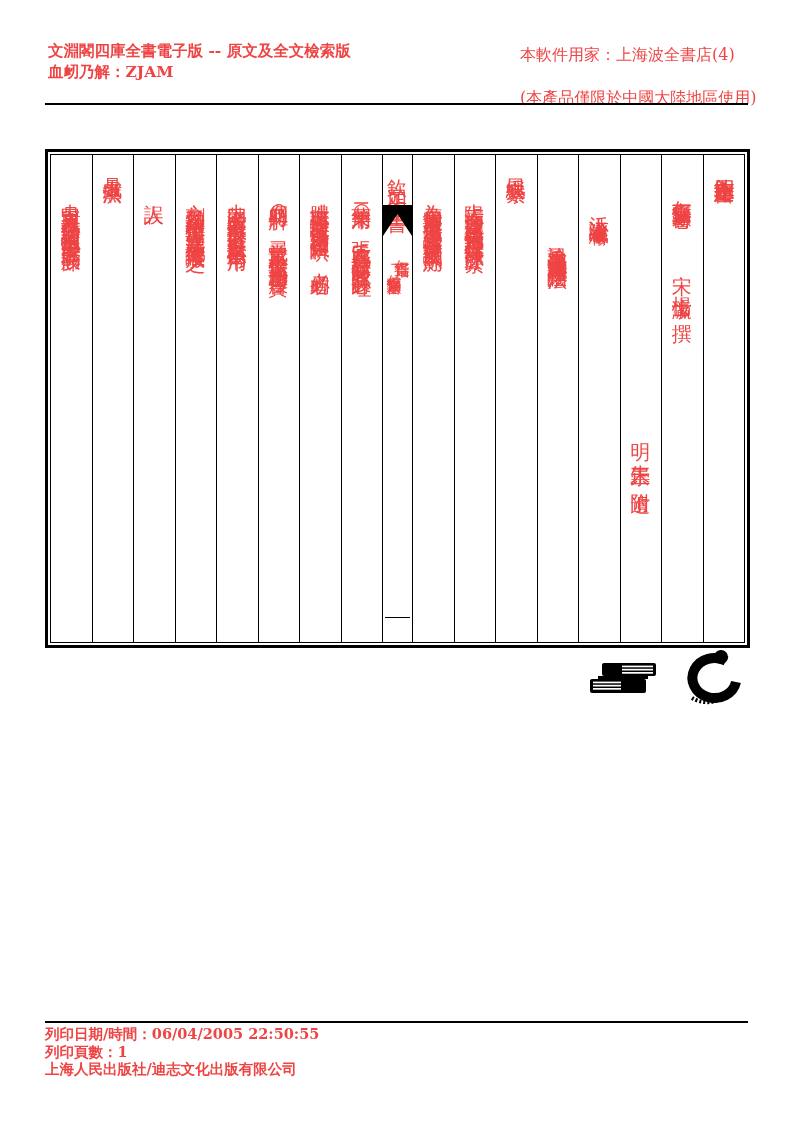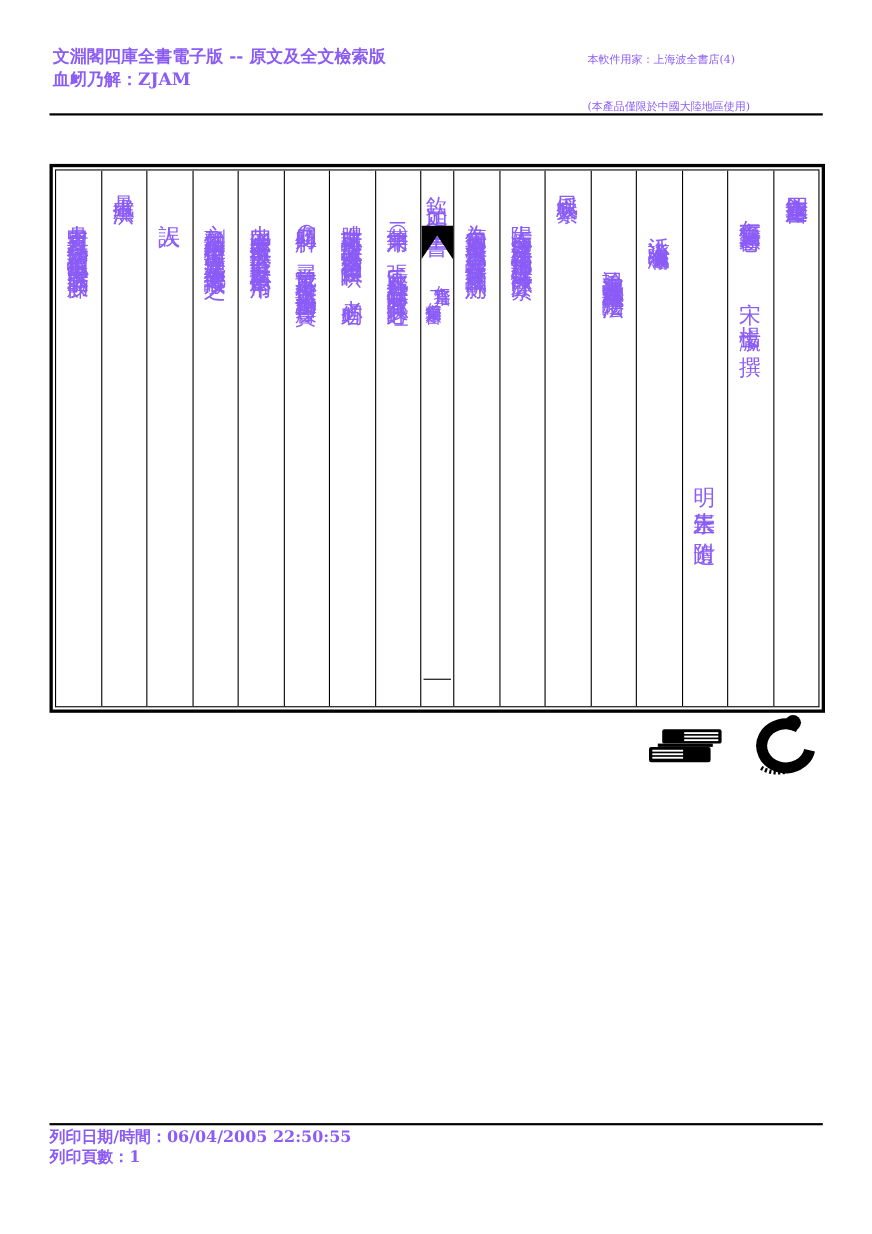--- a/index.html
+++ b/index.html
@@ -1,21 +1,21 @@
 <!DOCTYPE html>
 <html><head>
 <meta charset="utf-8">
 <style>
   html,body{margin:0;padding:0;background:#fff;}
   .screen{position:relative;width:793px;height:1122px;background:#fff;overflow:hidden;
-          font-family:"DejaVu Serif","Liberation Serif",serif;color:#8b5cf6;}
+          font-family:"DejaVu Serif","Liberation Serif",serif;color:#ef4444;}
 
   
   .hdr-left{position:absolute;left:48px;top:40px;font-weight:700;font-size:15.5px;line-height:21px;white-space:nowrap;}
-  .hdr-right{position:absolute;left:534px;top:46px;font-size:10px;line-height:17px;white-space:nowrap;}
+  .hdr-right{position:absolute;left:520px;top:46px;font-size:16px;line-height:17px;white-space:nowrap;}
   .hdr-right .r2{margin-top:26px;}
   .rule{position:absolute;left:45px;width:703px;height:2px;background:#000;}
   .rule.top{top:103px;}
   .rule.bottom{top:1021px;}
 
   
   .bookbox{position:absolute;left:45px;top:149px;width:705px;height:499px;
            border:3px solid #000;padding:2px;box-sizing:border-box;}
   .bookbox-inner{border:1px solid #000;width:100%;height:100%;box-sizing:border-box;
                  display:flex;flex-direction:row-reverse;overflow:hidden;}
@@ -157,15 +157,16 @@
       <circle cx="45" cy="9" r="7" fill="#000"></circle>
       <path d="M 50 13 A 22 20 0 1 0 60 34" fill="none" stroke="#000" stroke-width="10"></path>
       <path d="M 16 50 A 26 22 0 0 0 48 49" fill="none" stroke="#000" stroke-width="4" stroke-dasharray="2 2"></path>
     </svg>
   </div>
 
   <div class="rule bottom"></div>
   <div class="ftr">
     <div>列印日期/時間：06/04/2005 22:50:55</div>
     <div>列印頁數：1</div>
+    <div>上海人民出版社/迪志文化出版有限公司</div>
   </div>
 
 </div>
 
 </body></html>

